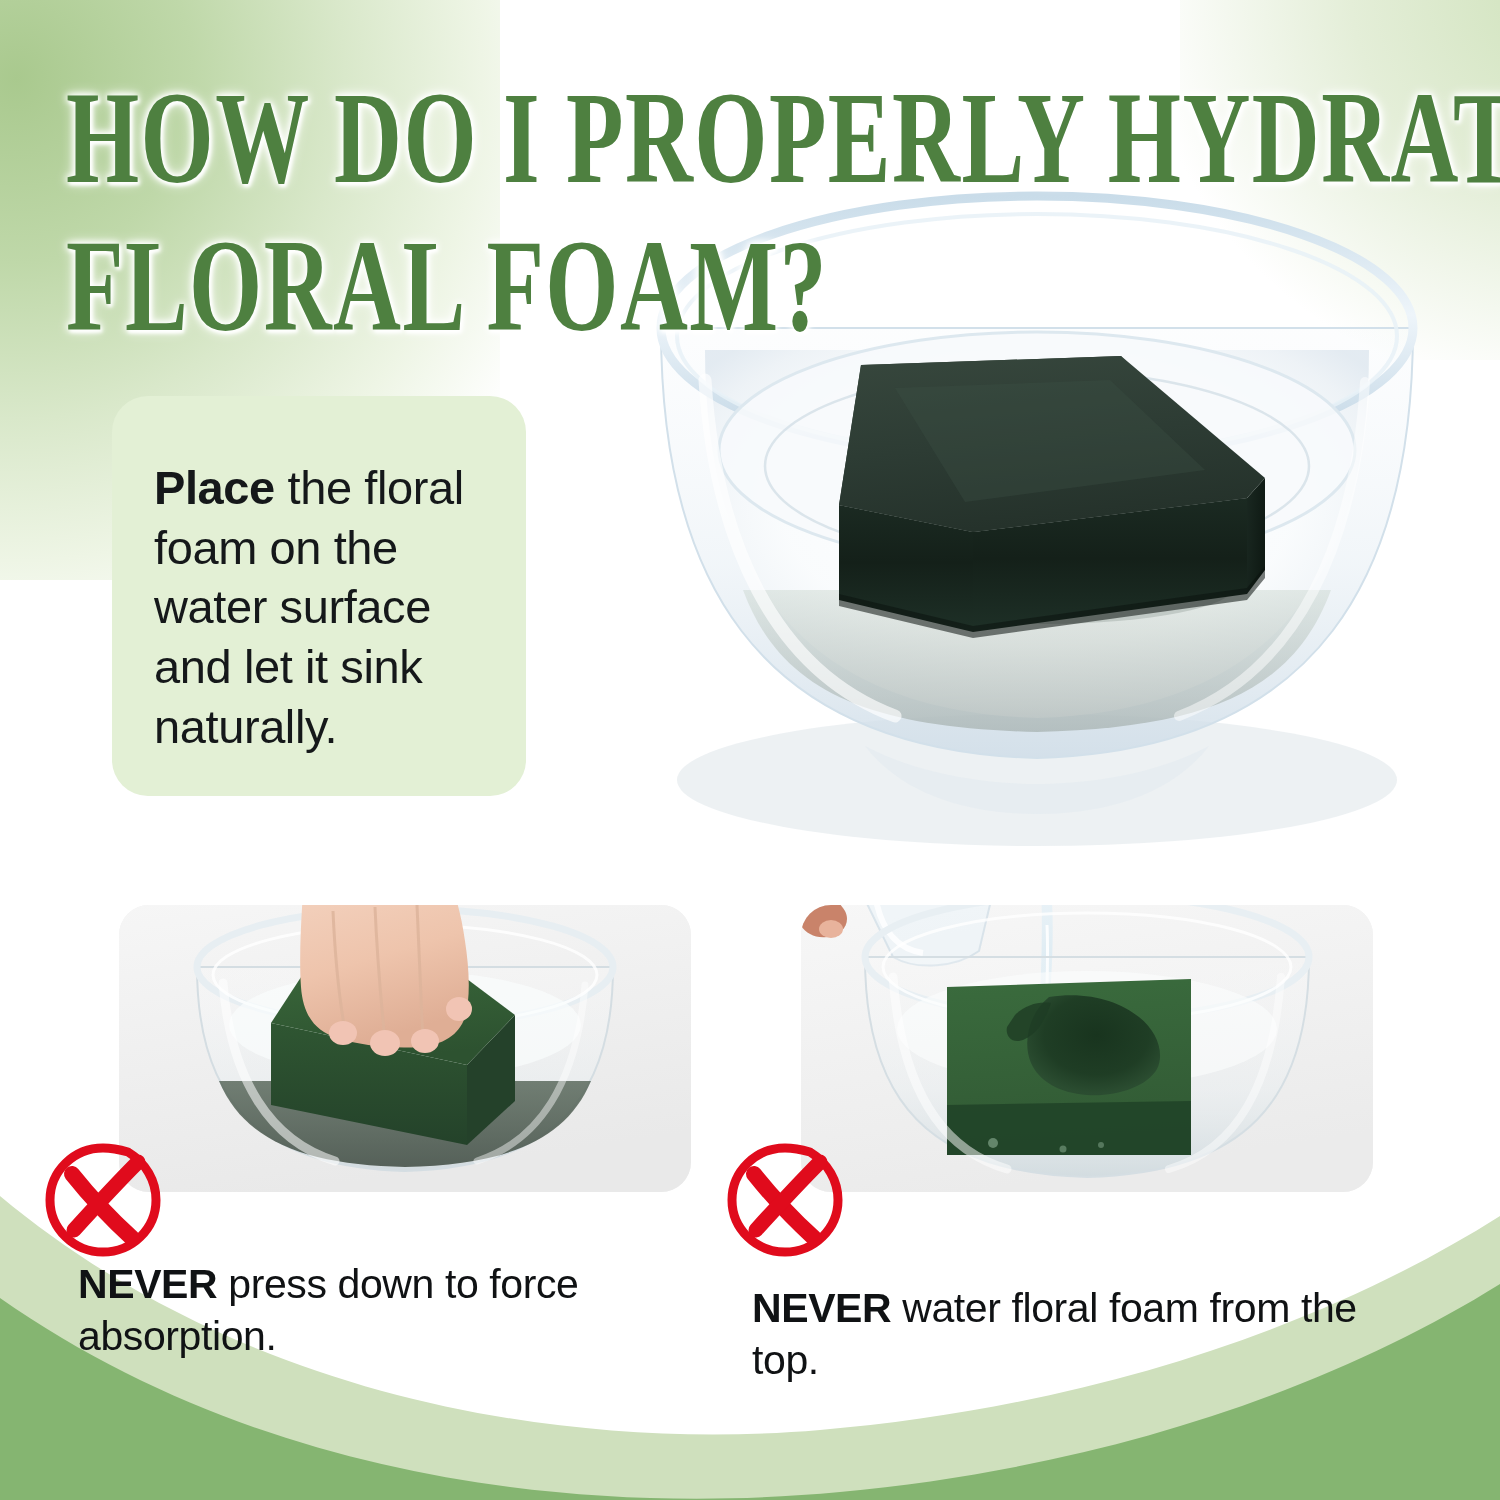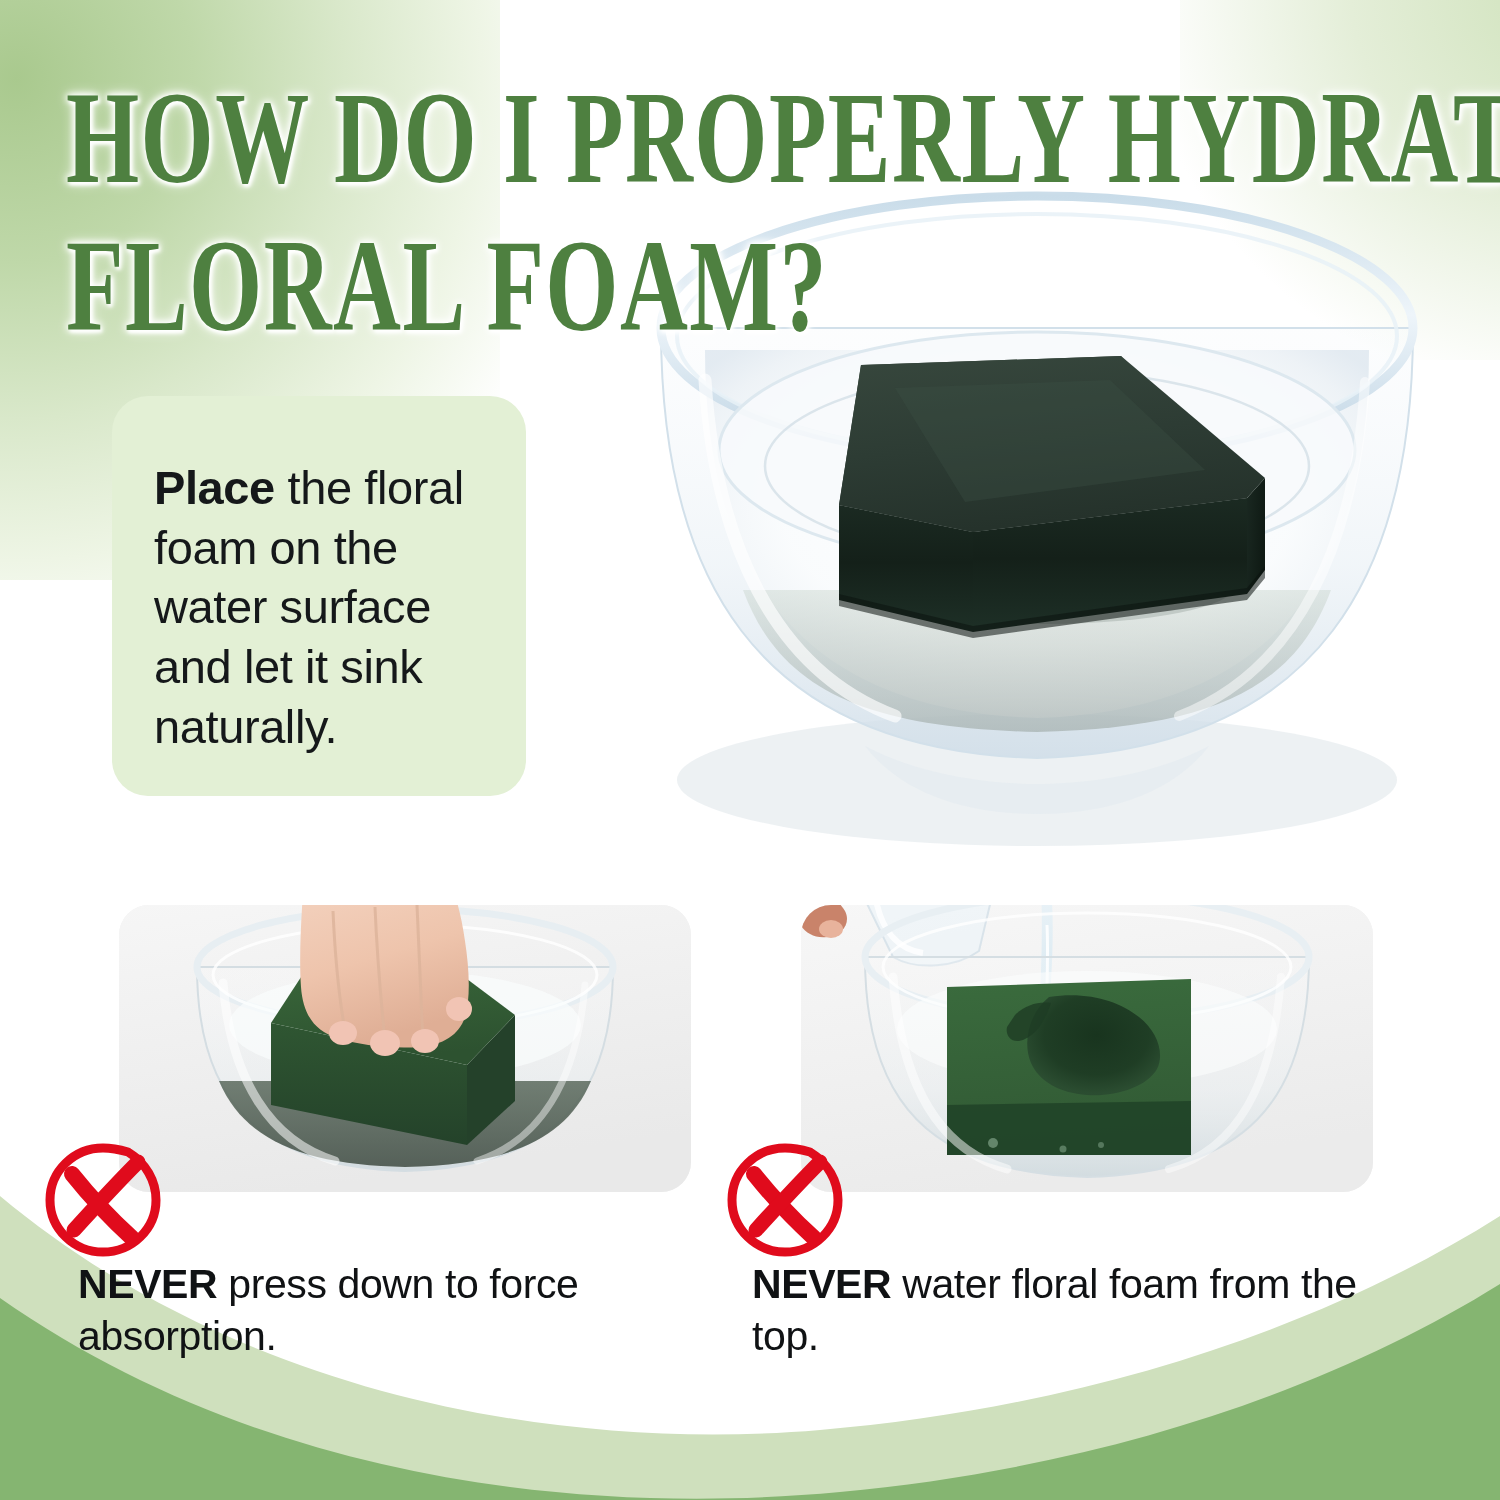--- a/index.html
+++ b/index.html
@@ -145,21 +145,21 @@
     text-align: left;
     font-family: "Liberation Sans", sans-serif;
     font-size: 41px;
     line-height: 1.27;
     color: #101214;
     letter-spacing: -0.4px;
     z-index: 7;
   }
   .caption b { font-weight: bold; }
   .caption.left  { left: 78px; }
-  .caption.right { left: 752px; }
+  .caption.right { left: 752px; margin-top: 24px; }
 </style>
 </head>
 <body>
 
 <div id="poster">
 
   <div class="corner-glow-tl"></div>
   <div class="corner-glow-tr"></div>
 
   <div class="hero">

